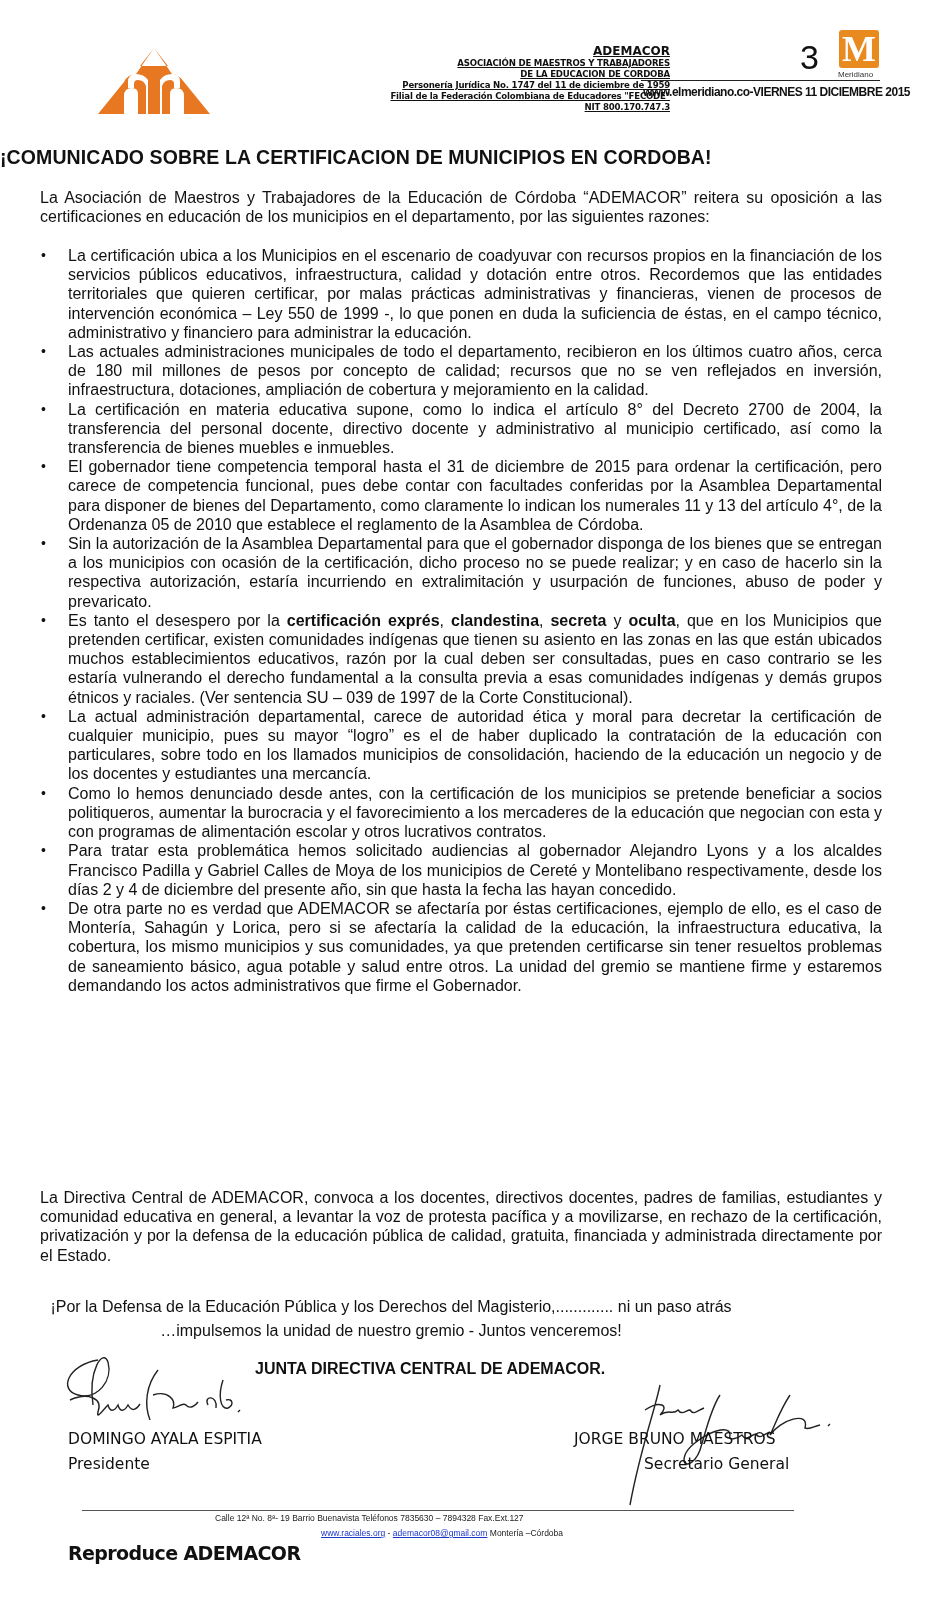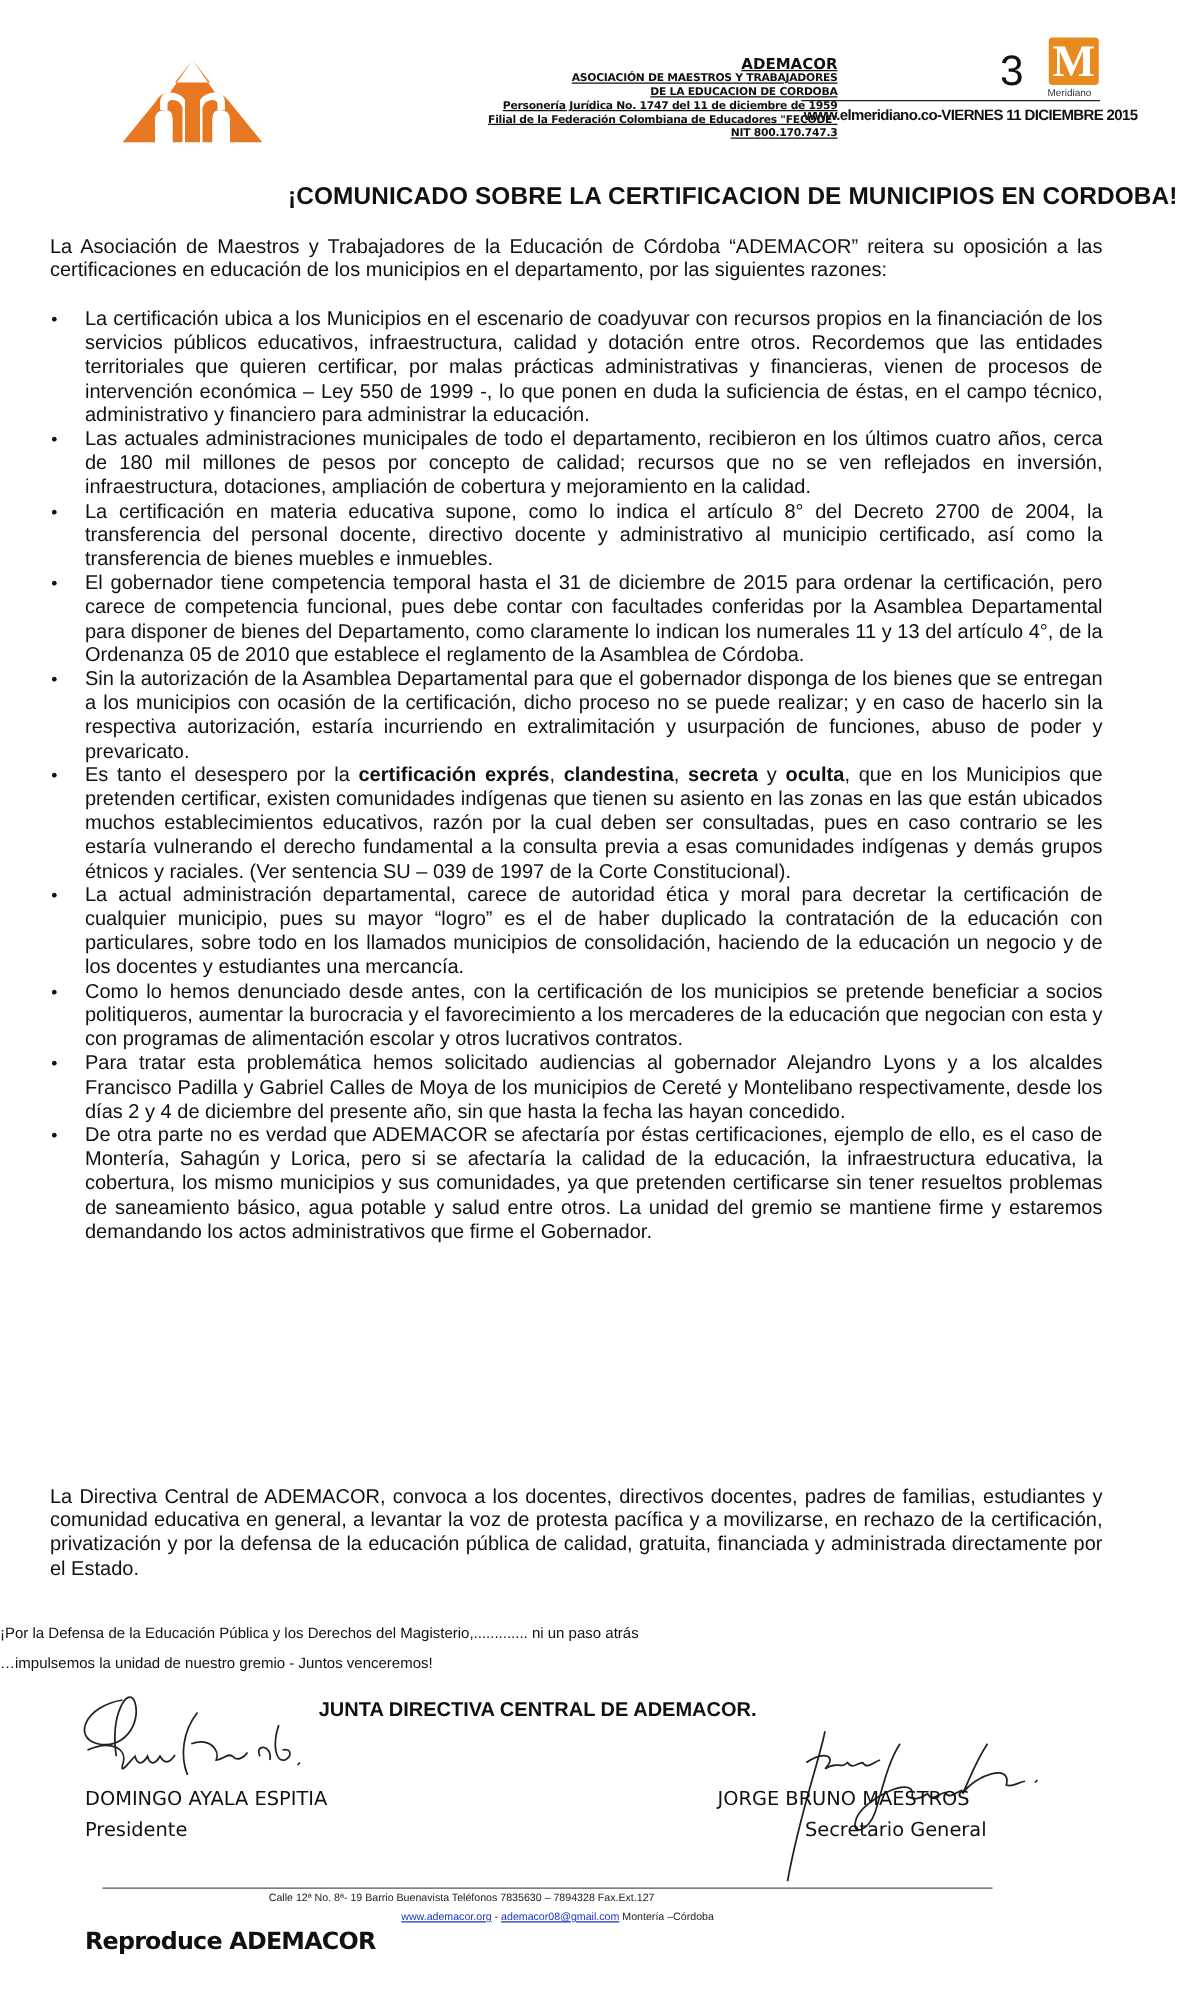--- a/index.html
+++ b/index.html
@@ -11,30 +11,30 @@
   .org-block { left: 270px; top: 44px; width: 400px; text-align: right; font-family: "DejaVu Sans", sans-serif; line-height: 11px; text-decoration: underline; }
   .org-name { font-size: 12px; font-weight: bold; line-height: 14px; }
   .org-line { font-size: 8.6px; font-weight: bold; letter-spacing: -0.2px; }
   .page-num { left: 800px; top: 40px; font-size: 34px; line-height: 34px; font-family: "Liberation Sans", sans-serif; }
   .m-badge { left: 839px; top: 30px; width: 40px; height: 38px; background: #e98a1f; border-radius: 3px; color: #fff; font-family: "Liberation Serif", serif; font-weight: bold; font-size: 36px; line-height: 38px; text-align: center; }
   .m-caption { left: 838px; top: 70px; font-size: 8px; color: #333; }
   .pub-rule { left: 641px; top: 80px; width: 239px; height: 1px; background: #222; }
   .pub-date { left: 643px; top: 85px; font-size: 12px; font-weight: bold; letter-spacing: -0.5px; font-family: "Liberation Sans", sans-serif; }
 
   
-  .title { left: 0; top: 146px; width: 942px; text-align: right; font-size: 19.5px; font-weight: bold; letter-spacing: 0.1px; }
+  .title { left: 0; top: 146px; width: 942px; text-align: left; font-size: 19.5px; font-weight: bold; letter-spacing: 0.1px; }
 
   
   .body { left: 40px; width: 842px; font-size: 16px; line-height: 19.2px; text-align: justify; }
   .intro { top: 188px; }
   ul.reasons { position: absolute; left: 40px; top: 246px; width: 842px; margin: 0; padding: 0; list-style: none; font-size: 16px; line-height: 19.2px; }
   ul.reasons li { position: relative; padding-left: 28px; text-align: justify; margin: 0; }
   ul.reasons li .bullet { position: absolute; left: 1px; top: 0; font-size: 14px; }
   .closing { top: 1188px; }
-  .motto { left: 0; width: 782px; font-size: 12px; line-height: 19.2px; }
+  .motto { left: 0; width: 782px; text-align: center; font-size: 16px; line-height: 19.2px; }
   .motto1 { top: 1297px; }
   .motto2 { top: 1321px; }
   .junta { left: 255px; top: 1360px; font-size: 16px; font-weight: bold; }
 
   
   .sig-svg { left: 58px; top: 1350px; width: 220px; height: 80px; }
   .sig-svg2 { left: 600px; top: 1380px; width: 240px; height: 130px; }
   .signer-name { font-family: "DejaVu Sans", sans-serif; font-size: 15.5px; }
   .signer-role { font-family: "DejaVu Sans", sans-serif; font-size: 15.5px; }
   .s1-name { left: 68px; top: 1430px; }
@@ -110,13 +110,13 @@
 <div class="abs junta">JUNTA DIRECTIVA CENTRAL DE ADEMACOR.</div>
 
 <div class="abs signer-name s1-name">DOMINGO  AYALA  ESPITIA</div>
 <div class="abs signer-role s1-role">Presidente</div>
 <div class="abs signer-name s2-name">JORGE  BRUNO  MAESTROS</div>
 <div class="abs signer-role s2-role">Secretario  General</div>
 
 <div class="abs footer-rule"></div>
 <div class="abs reproduce">Reproduce ADEMACOR</div>
 <div class="abs addr1">Calle 12ª No. 8ª- 19 Barrio Buenavista Teléfonos 7835630 – 7894328  Fax.Ext.127</div>
-<div class="abs addr2"><a>www.ademacor.org</a><span> - </span><a>ademacor08@gmail.com</a><span> Montería –Córdoba</span></div>
+<div class="abs addr2"><a>www.raciales.org</a><span> - </span><a>ademacor08@gmail.com</a><span> Montería –Córdoba</span></div>
 
 </body></html>

